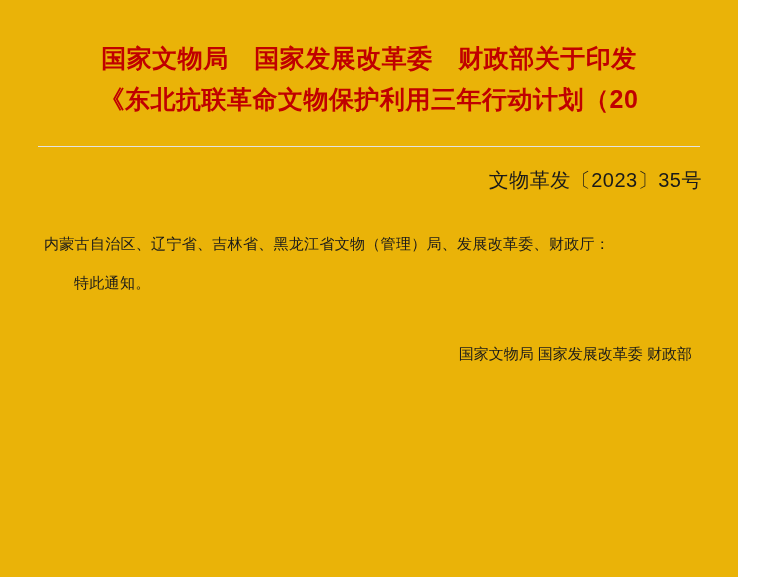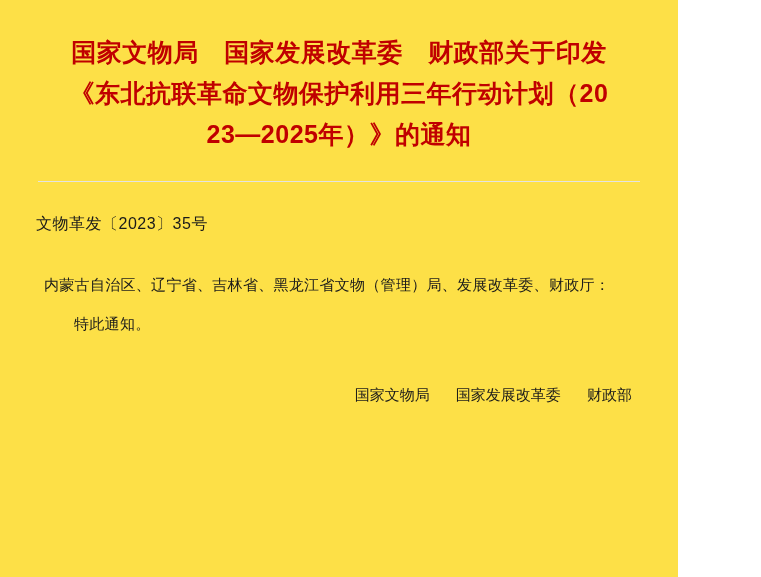--- a/index.html
+++ b/index.html
@@ -8,25 +8,25 @@
   }
   body {
     width: 761px;
     height: 577px;
     background: #ffffff;
     font-family: "Liberation Sans", sans-serif;
     overflow: hidden;
   }
   .page {
     position: relative;
-    width: 678px;
+    width: 738px;
     height: 577px;
-    background: #fde047;
+    background: #eab308;
     box-sizing: border-box;
-    padding: 4px 36px;
+    padding: 10px 36px;
   }
   .doc-title {
     color: #c00000;
     font-weight: bold;
     font-size: 25px;
     line-height: 41px;
     text-align: center;
     padding-top: 28px;
     letter-spacing: 0.5px;
     font-family: "Liberation Sans", sans-serif;
@@ -36,24 +36,24 @@
     white-space: pre;
   }
   .divider {
     margin-top: 26px;
     margin-left: 2px;
     margin-right: 2px;
     height: 1px;
     background: #e3e3e3;
   }
   .doc-number {
-    text-align: left;
-    font-size: 16px;
+    text-align: right;
+    font-size: 20px;
     color: #1a1a1a;
-    margin-top: 32px;
+    margin-top: 20px;
     letter-spacing: 0.5px;
   }
   .body-block {
     margin-top: 34px;
     font-size: 15px;
     color: #1a1a1a;
     line-height: 31px;
     text-align: justify;
     letter-spacing: 0.3px;
   }
@@ -65,36 +65,34 @@
   }
   .signature {
     margin-top: 40px;
     text-align: right;
     font-size: 15px;
     color: #1a1a1a;
     line-height: 31px;
     padding-right: 10px;
   }
   .sig-line span {
-    margin-left: 22px;
   }
   .sig-date {
     margin-top: 6px;
     padding-right: 10px;
   }
 </style>
 </head>
 <body>
 
 <div class="page">
 
   <div class="doc-title">
     <span class="title-line">国家文物局　国家发展改革委　财政部关于印发</span>
     <span class="title-line">《东北抗联革命文物保护利用三年行动计划（20</span>
-    <span class="title-line">23—2025年）》的通知</span>
   </div>
 
   <div class="divider"></div>
 
   <div class="doc-number">文物革发〔2023〕35号</div>
 
   <div class="body-block">
     <p class="para">内蒙古自治区、辽宁省、吉林省、黑龙江省文物（管理）局、发展改革委、财政厅：</p>
     <p class="para indent">特此通知。</p>
   </div>

